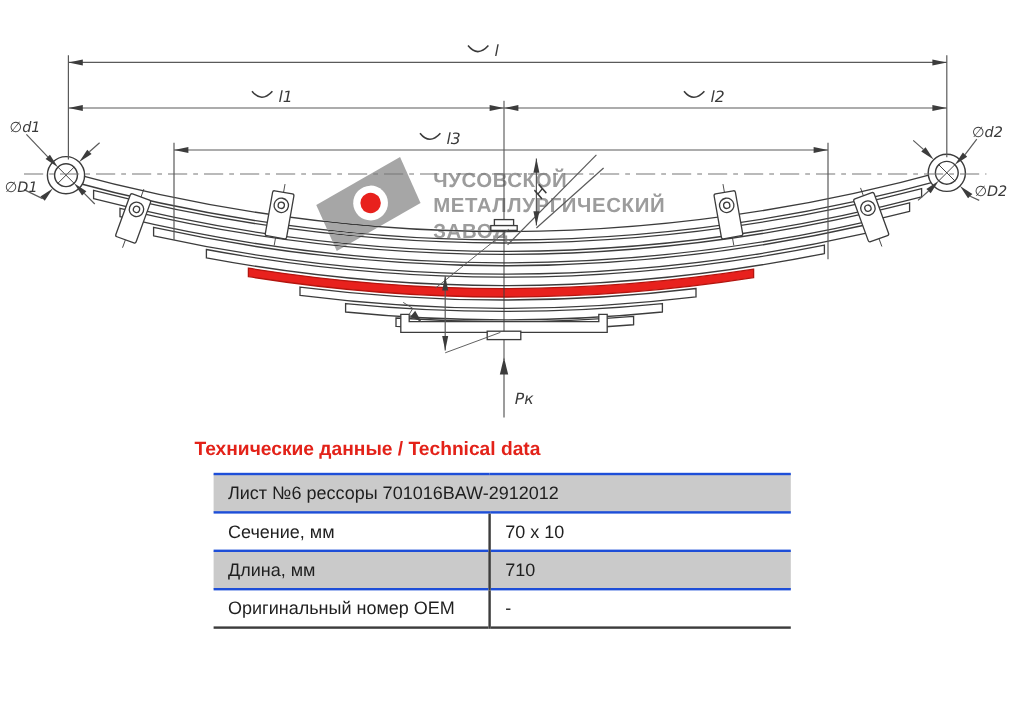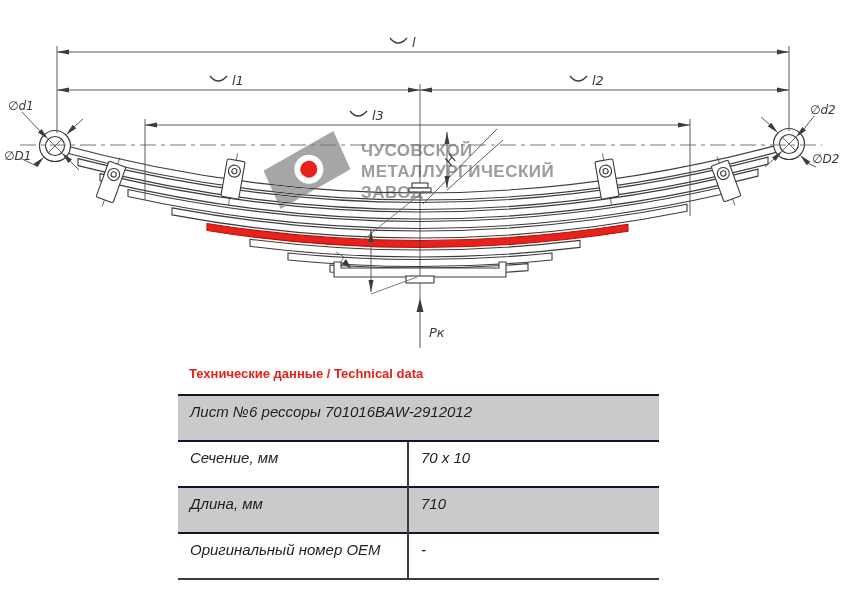--- a/index.html
+++ b/index.html
@@ -5,31 +5,31 @@
   html,body { margin:0; padding:0; background:#ffffff; }
   #stage {
     position:relative; width:842px; height:595px; background:#ffffff;
     font-family:"Liberation Sans", sans-serif; overflow:hidden;
   }
   #drawing { position:absolute; left:0; top:0; }
   .dim-label { font-family:"DejaVu Sans", sans-serif; font-style:italic; font-size:13px; fill:#3a3a3a; }
   .small-label { font-family:"DejaVu Sans", sans-serif; font-style:italic; font-size:12px; fill:#3a3a3a; }
   .wm-text { font-family:"Liberation Sans", sans-serif; font-weight:bold; font-size:17px; fill:#9c9c9c; letter-spacing:0.5px; }
   #tech-title {
-    position:absolute; left:189px; top:366px; width:480px;
-    font-size:13px; font-weight:bold; color:#e32219;
+    position:absolute; left:162px; top:366px; width:480px;
+    font-size:16px; font-weight:bold; color:#e32219;
   }
   #tech-table {
     position:absolute; left:178px; top:394px; width:481px;
     border-collapse:collapse; font-size:15px; color:#1f1f1f;
     border-bottom:2px solid #3c3c3c;
   }
   #tech-table td {
-    height:30px; padding:0 0 14px 12px; border-top:2px solid #0f172a;
-    vertical-align:middle; white-space:nowrap;font-style:italic;
+    height:30px; padding:0 0 0 12px; border-top:2px solid #1d4ed8;
+    vertical-align:middle; white-space:nowrap;
   }
   #tech-table td.val { border-left:2px solid #3c3c3c; width:238px;margin-left:41px; }
   #tech-table tr.gray td { background:#cacaca; }
 </style>
 </head>
 <body>
 
 <div id="stage">
 
   <svg id="drawing" width="842" height="362" viewBox="0 0 842 362">

